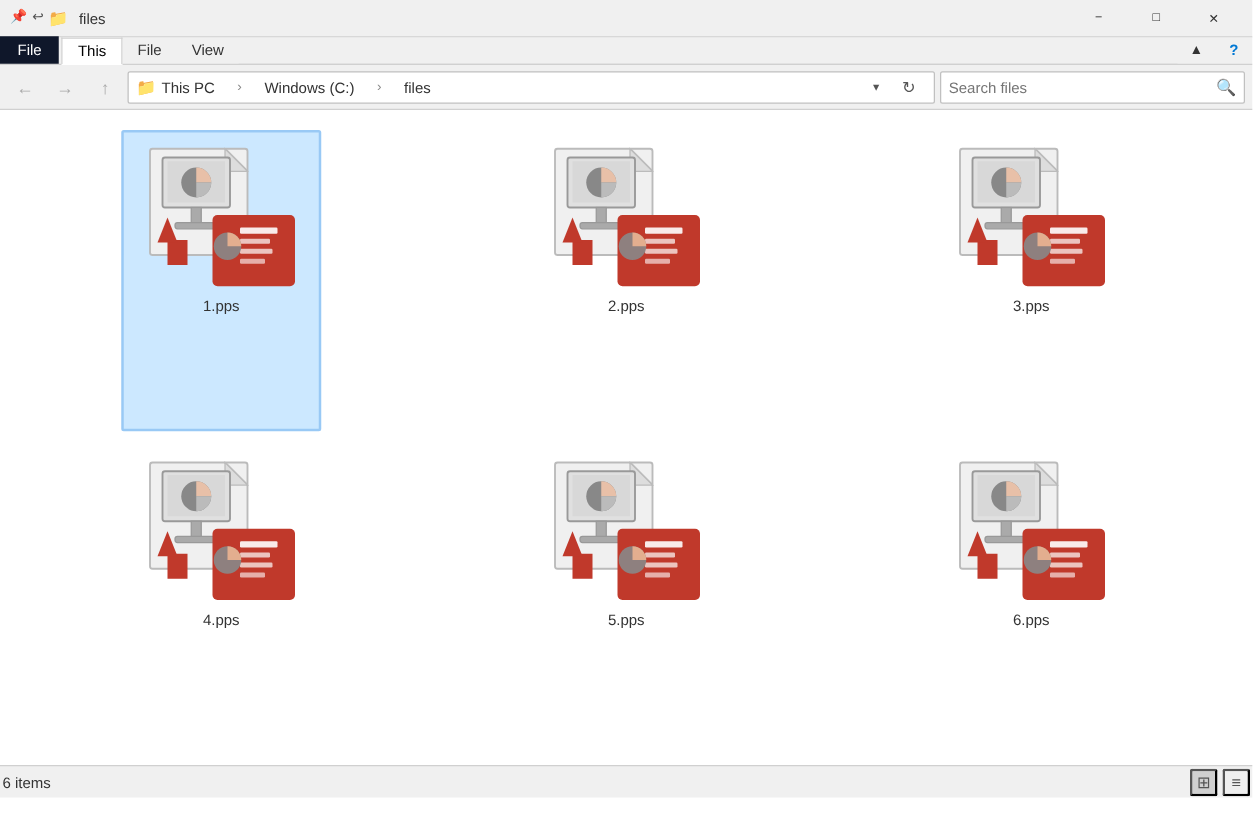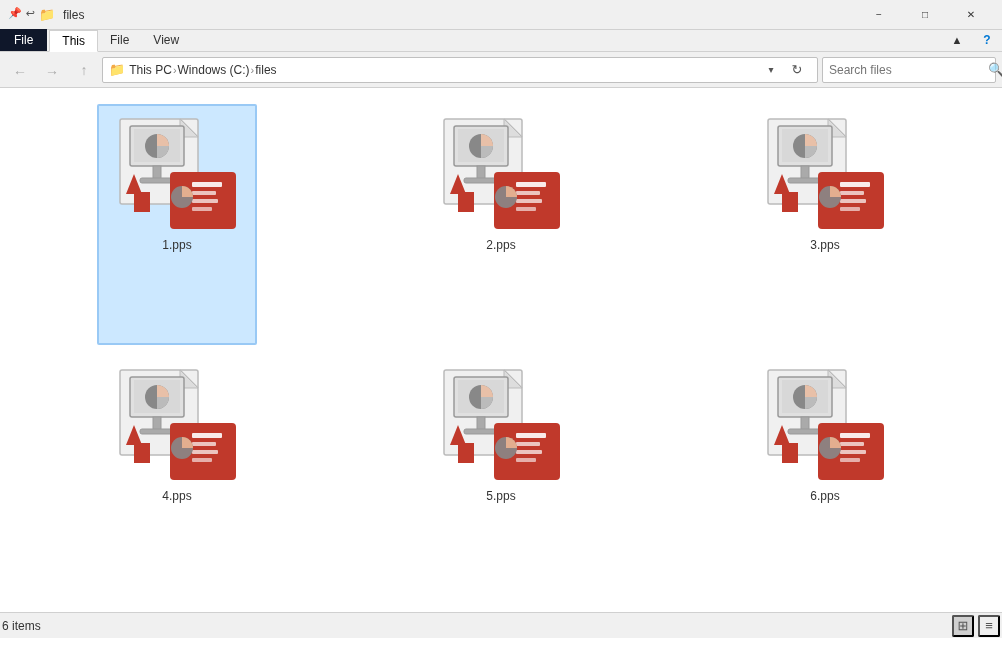--- a/index.html
+++ b/index.html
@@ -109,21 +109,21 @@
       background: #fff;
       display: flex;
       align-items: center;
       padding: 0 6px;
       gap: 4px;
       border-radius: 2px;
     }
     .address-parts {
       display: flex;
       align-items: center;
-      gap: 1px;
+      gap: 18px;
       flex: 1;
     }
     .address-part {
       color: #333;
       font-size: 12px;
     }
     .address-sep {
       color: #888;
       font-size: 11px;
     }
@@ -135,21 +135,21 @@
       font-size: 10px;
     }
     .refresh-btn {
       width: 28px; height: 26px;
       background: transparent; border: none;
       cursor: pointer;
       color: #555; font-size: 13px;
       display: flex; align-items: center; justify-content: center;
     }
     .search-bar {
-      width: 174px;
+      width: 244px;
       height: 26px;
       border: 1px solid #c0c0c0;
       background: #fff;
       display: flex;
       align-items: center;
       padding: 0 6px;
       gap: 4px;
       border-radius: 2px;
     }
     .search-input {

